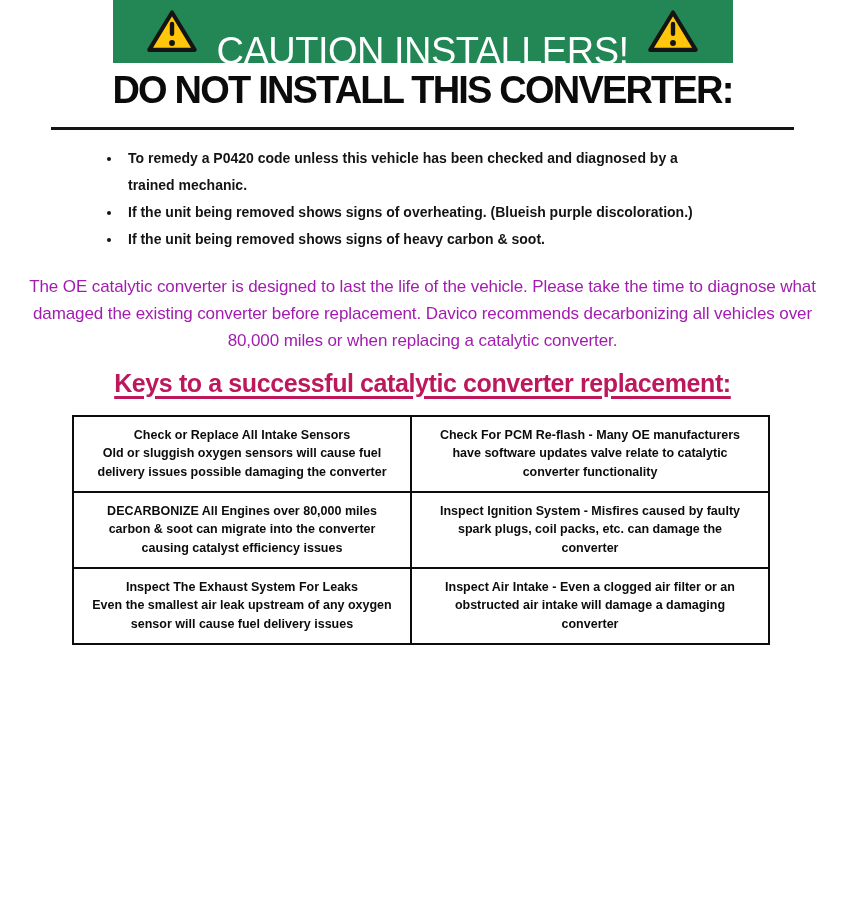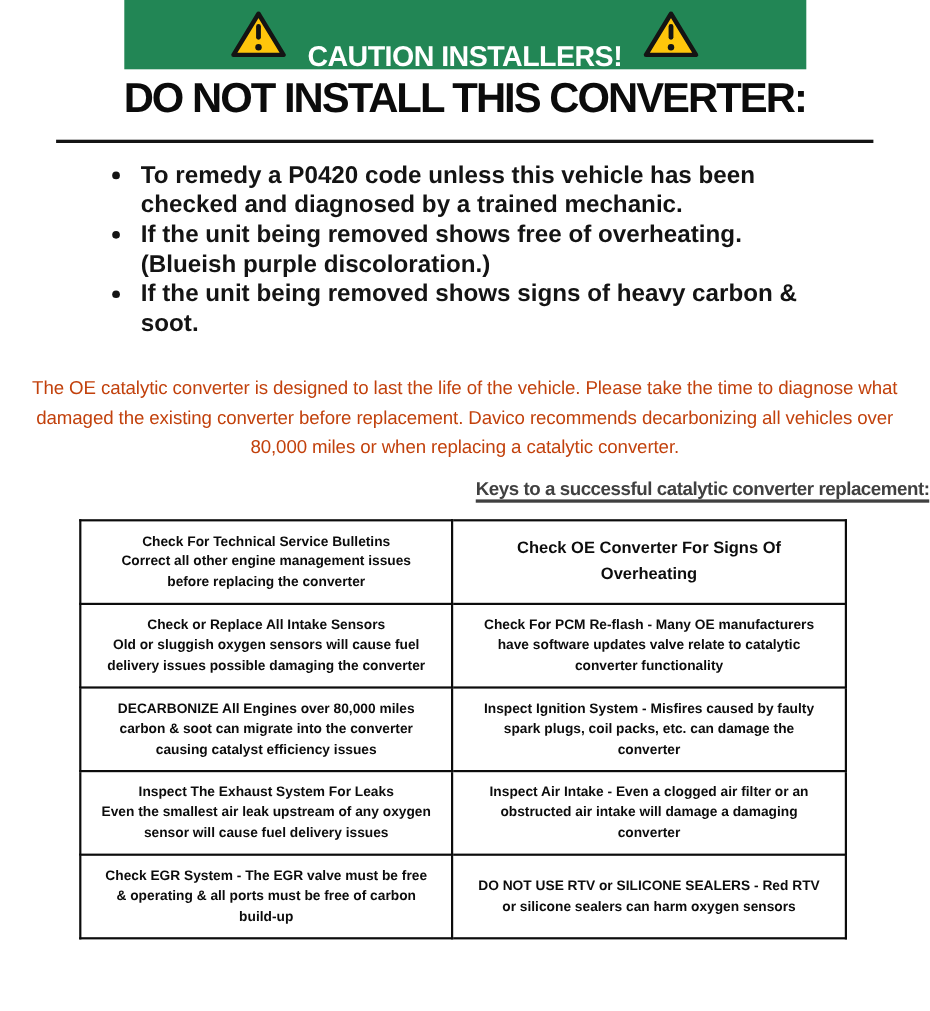--- a/index.html
+++ b/index.html
@@ -11,21 +11,21 @@
   }
   .page { width:845px; height:919px; position:relative; background:#fff; }
 
   
   .banner {
     margin:0 auto; width:620px; height:63px;
     background:#228655;
     display:flex; align-items:center; justify-content:center; gap:18px;
   }
   .banner-text {
-    color:#ffffff; font-size:26px; font-weight:700; letter-spacing:-0.5px;
+    color:#ffffff; font-size:38px; font-weight:400; letter-spacing:-0.5px;
     white-space:nowrap;
     margin-top:39px;
   }
   .tri { width:52px; height:46px; display:block; }
 
   
   .headline {
     margin-top:7px; text-align:center;
     font-size:38px; font-weight:700; letter-spacing:-1.8px; color:#0b0b0b;
     line-height:1.1;
@@ -33,35 +33,35 @@
 
   .rule {
     width:743px; height:3px; background:#141414;
     margin:15px auto 0 auto; border:none;
   }
 
   
   .warnings {
     margin:15px 120px 0 122px;
     list-style:disc outside;
-    font-size:22px; font-weight:700; line-height:27px; color:#141414;
+    font-size:14px; font-weight:700; line-height:27px; color:#141414;
   }
   .warnings li { padding-left:6px; }
 
   
   .intro {
-    margin:32px 6px 0 6px; text-align:center;
-    font-size:17px; font-weight:400; line-height:27px; color:#c2410c;
+    margin:20px 6px 0 6px; text-align:center;
+    font-size:17px; font-weight:400; line-height:27px; color:#a21caf;
     letter-spacing:-0.1px;
   }
 
   
   .keys {
-    margin-top:15px; text-align:right;
-    font-size:17px; font-weight:700; letter-spacing:-0.4px; color:#404040;
+    margin-top:15px; text-align:center;
+    font-size:25px; font-weight:700; letter-spacing:-0.4px; color:#be185d;
     text-decoration:underline;
     text-decoration-thickness:2.5px;
     text-underline-offset:4px;
   }
 
   
   table.tips {
     margin:17px 0 0 72px;
     width:696px; border-collapse:collapse; table-layout:fixed;
   }
@@ -98,53 +98,44 @@
       </svg>
     </span>
   </div>
 
   <h1 class="headline">DO NOT INSTALL THIS CONVERTER:</h1>
 
   <div class="rule"></div>
 
   <ul class="warnings">
     <li>To remedy a P0420 code unless this vehicle has been checked and diagnosed by a trained mechanic.</li>
-    <li>If the unit being removed shows free of overheating. (Blueish purple discoloration.)</li>
+    <li>If the unit being removed shows signs of overheating. (Blueish purple discoloration.)</li>
     <li>If the unit being removed shows signs of heavy carbon &amp; soot.</li>
   </ul>
 
   <p class="intro">The OE catalytic converter is designed to last the life of the vehicle. Please take the time to diagnose what damaged the existing converter before replacement. Davico recommends decarbonizing all vehicles over 80,000 miles or when replacing a catalytic converter.</p>
 
   <h2 class="keys">Keys to a successful catalytic converter replacement:</h2>
 
   <table class="tips">
     <colgroup>
         <col class="c-left">
         <col class="c-right">
       </colgroup>
     <tbody>
       <tr>
-        <td>Check For Technical Service Bulletins
-Correct all other engine management issues before replacing the converter</td>
-        <td class="big">Check OE Converter For Signs Of Overheating</td>
-      </tr>
-      <tr>
         <td>Check or Replace All Intake Sensors
 Old or sluggish oxygen sensors will cause fuel delivery issues possible damaging the converter</td>
         <td>Check For PCM Re-flash - Many OE manufacturers have software updates valve relate to catalytic converter functionality</td>
       </tr>
       <tr>
         <td>DECARBONIZE All Engines over 80,000 miles carbon &amp; soot can migrate into the converter causing catalyst efficiency issues</td>
         <td>Inspect Ignition System - Misfires caused by faulty spark plugs, coil packs, etc. can damage the converter</td>
       </tr>
       <tr>
         <td>Inspect The Exhaust System For Leaks
 Even the smallest air leak upstream of any oxygen sensor will cause fuel delivery issues</td>
         <td>Inspect Air Intake - Even a clogged air filter or an obstructed air intake will damage a damaging converter</td>
       </tr>
-      <tr>
-        <td>Check EGR System - The EGR valve must be free &amp; operating &amp; all ports must be free of carbon build-up</td>
-        <td>DO NOT USE RTV or SILICONE SEALERS - Red RTV or silicone sealers can harm oxygen sensors</td>
-      </tr>
     </tbody>
   </table>
 
 </div>
 
 </body></html>

